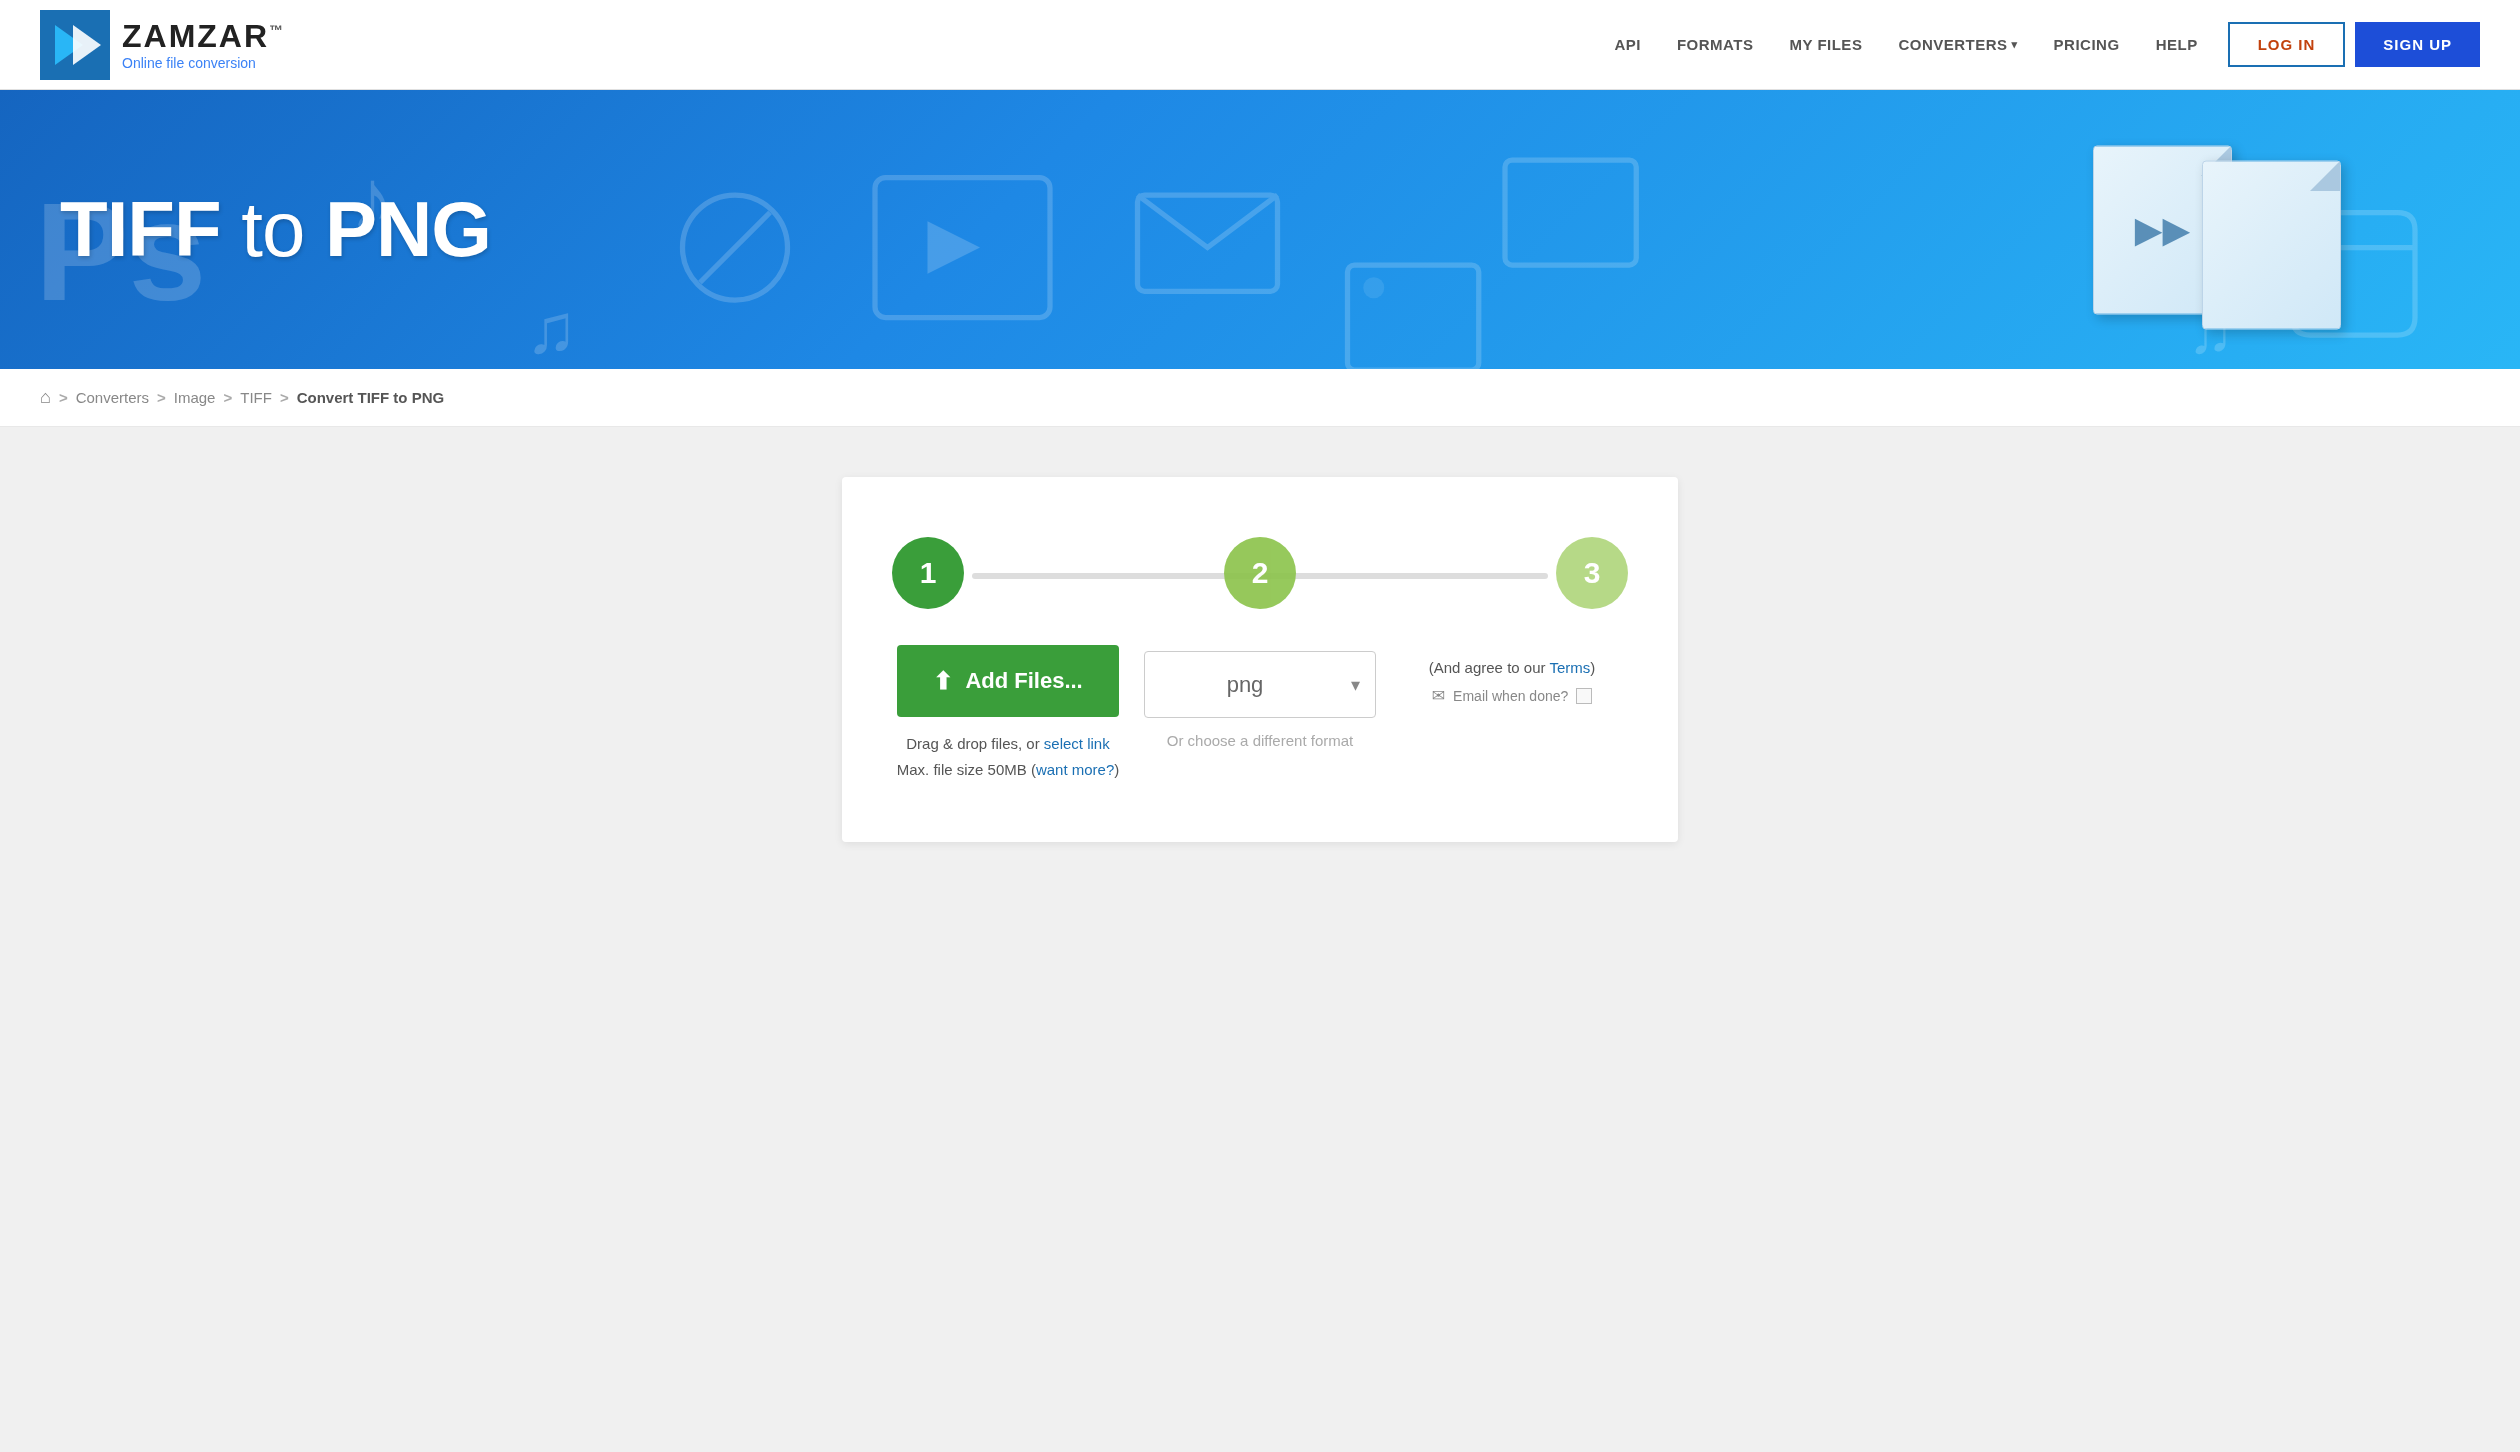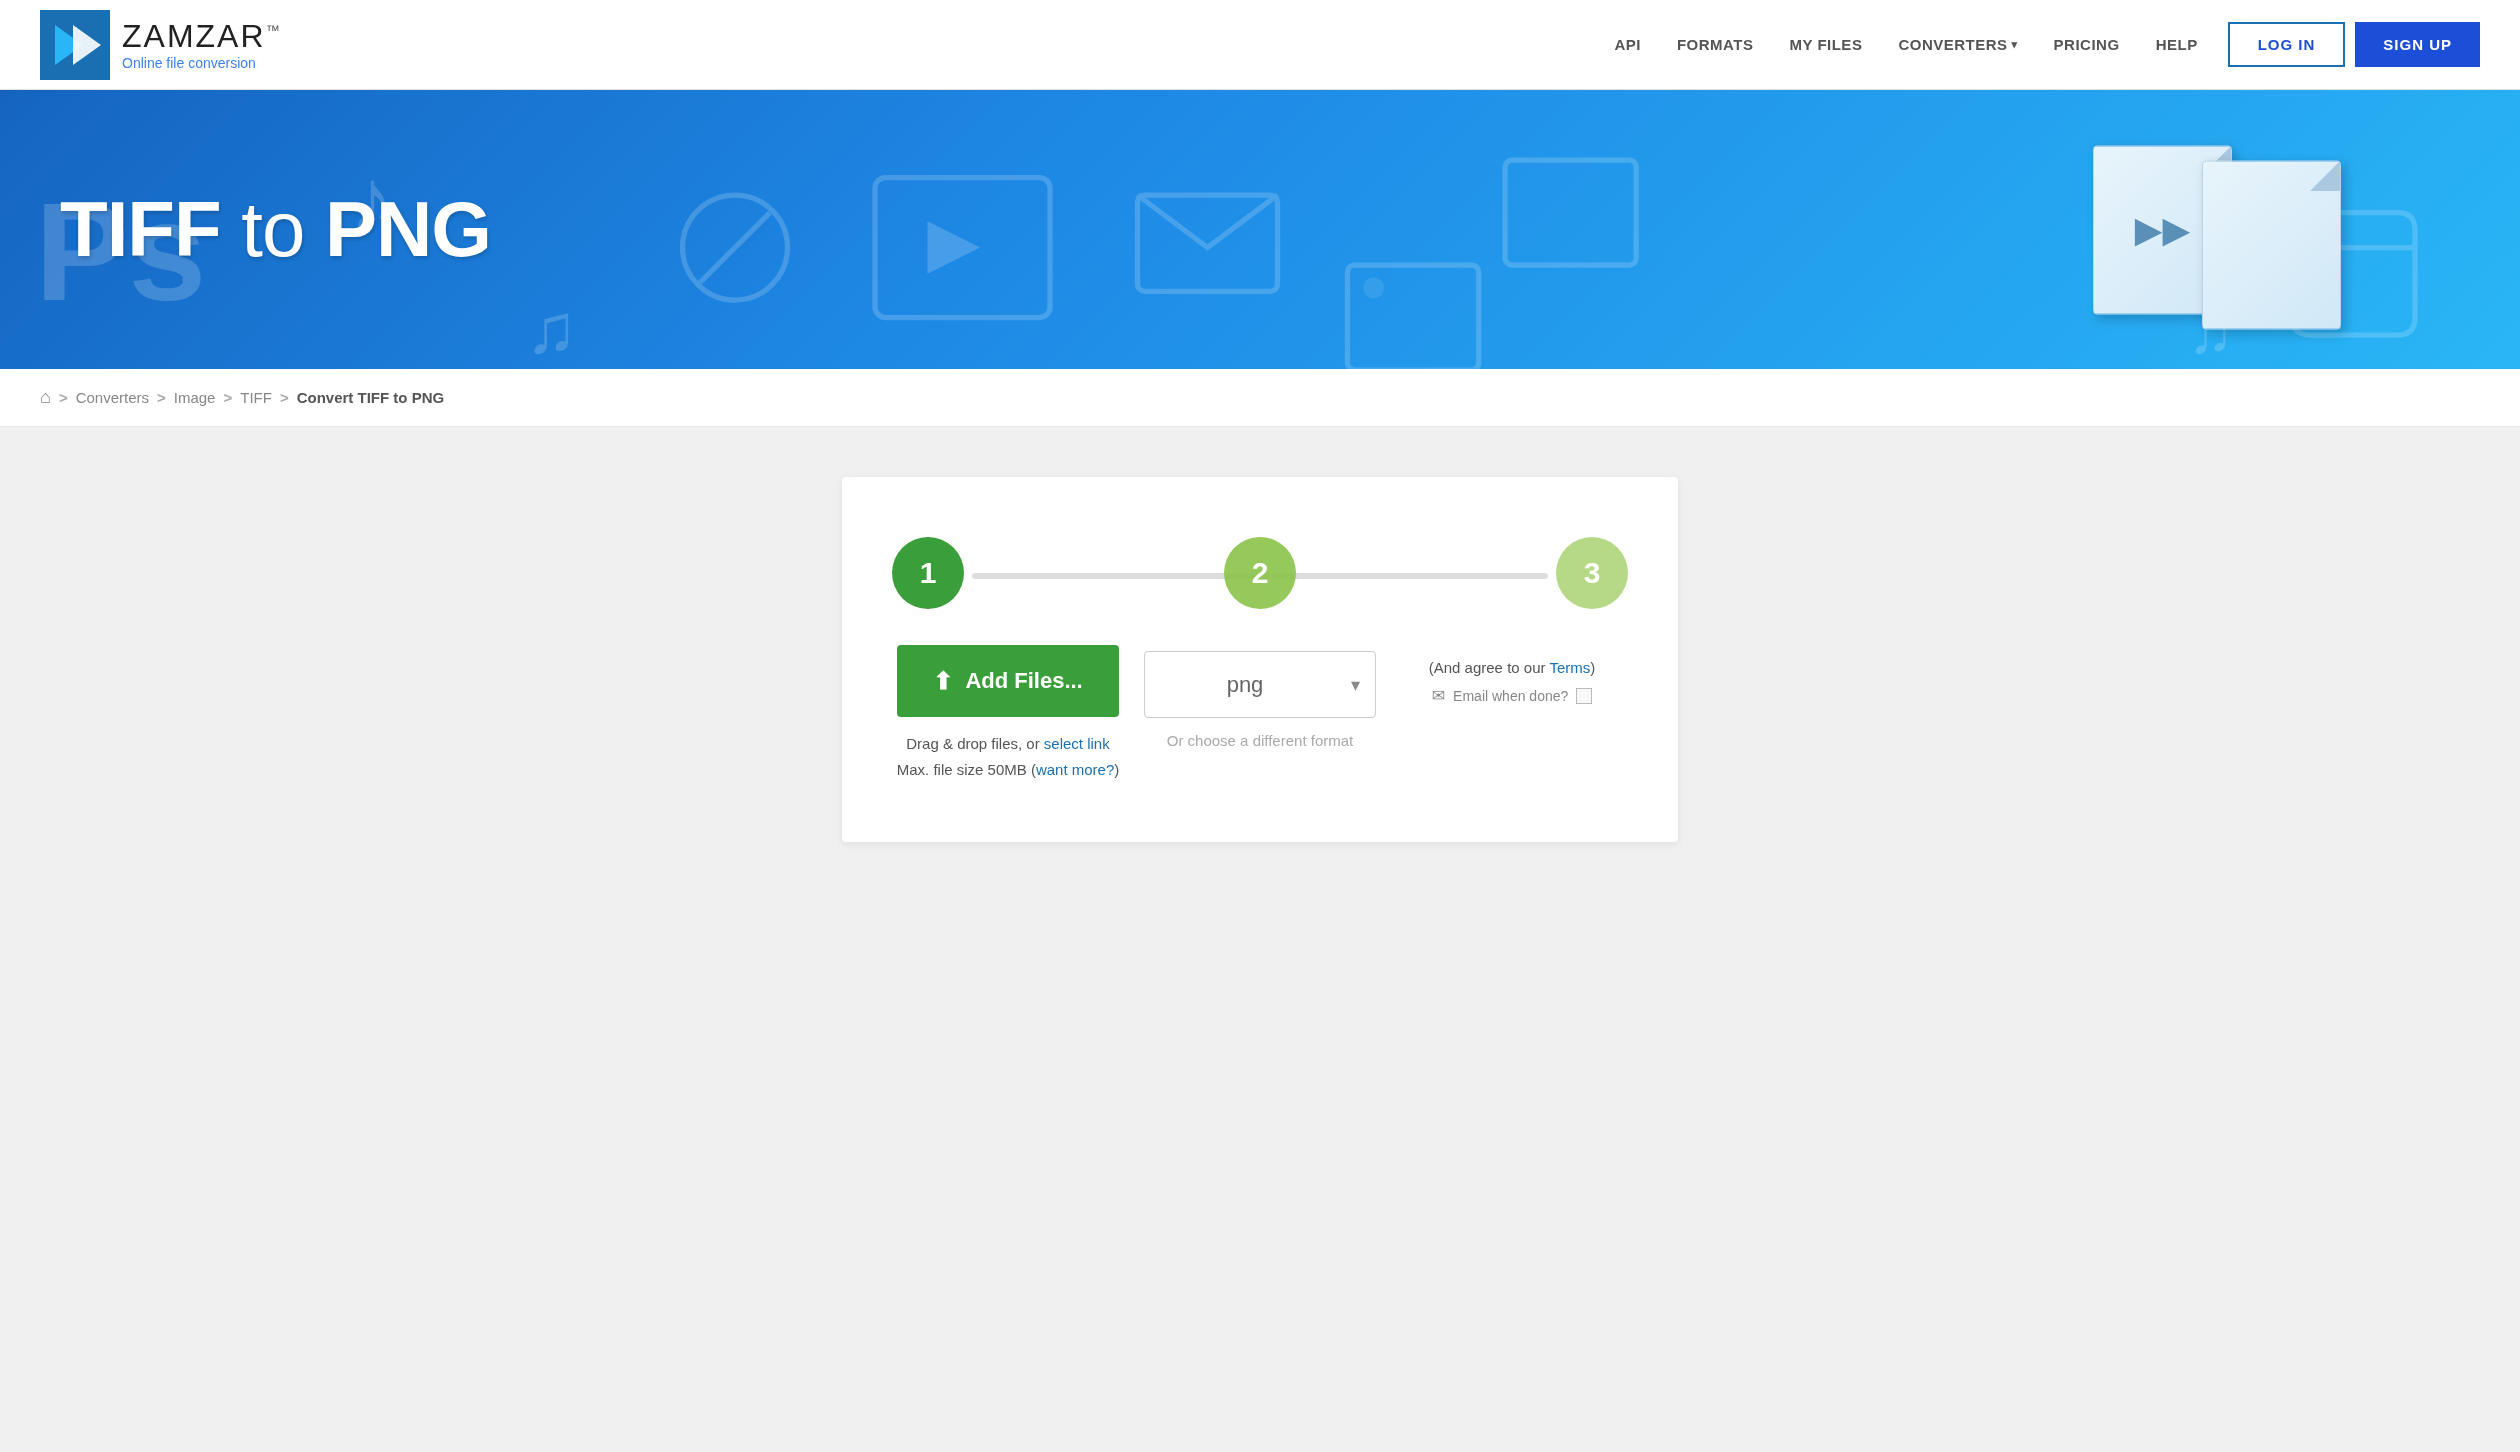--- a/index.html
+++ b/index.html
@@ -31,21 +31,21 @@
       position: relative;
       overflow: hidden;
     }
     .logo-icon svg { width: 60px; height: 60px; }
     .logo-text {
       display: flex;
       flex-direction: column;
     }
     .logo-name {
       font-size: 32px;
-      font-weight: normal;
+      font-weight: bold;
       color: #222;
       letter-spacing: 2px;
     }
     .logo-tm { font-size: 14px; color: #555; vertical-align: super; }
     .logo-subtitle { font-size: 14px; color: #3b82f6; }
 
     .nav {
       display: flex;
       align-items: center;
       gap: 36px;
@@ -65,21 +65,21 @@
       align-items: center;
       gap: 4px;
     }
     .chevron-down {
       font-size: 11px;
       color: #555;
     }
 
     .btn-login {
       border: 2px solid #1a6fb3;
-      color: #1d4ed8;
+      color: #c2410c;
       background: #fff;
       padding: 12px 28px;
       font-size: 15px;
       font-weight: 700;
       cursor: pointer;
       letter-spacing: 1px;
     }
     .btn-signup {
       background: #1d4ed8;
       color: #fff;

